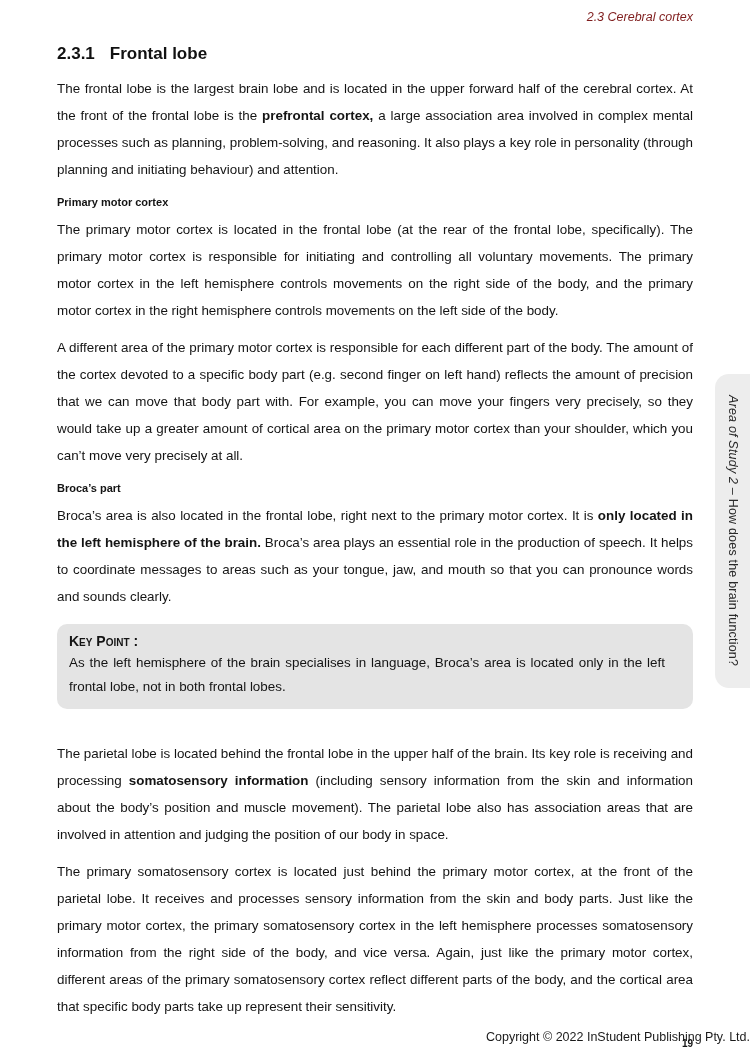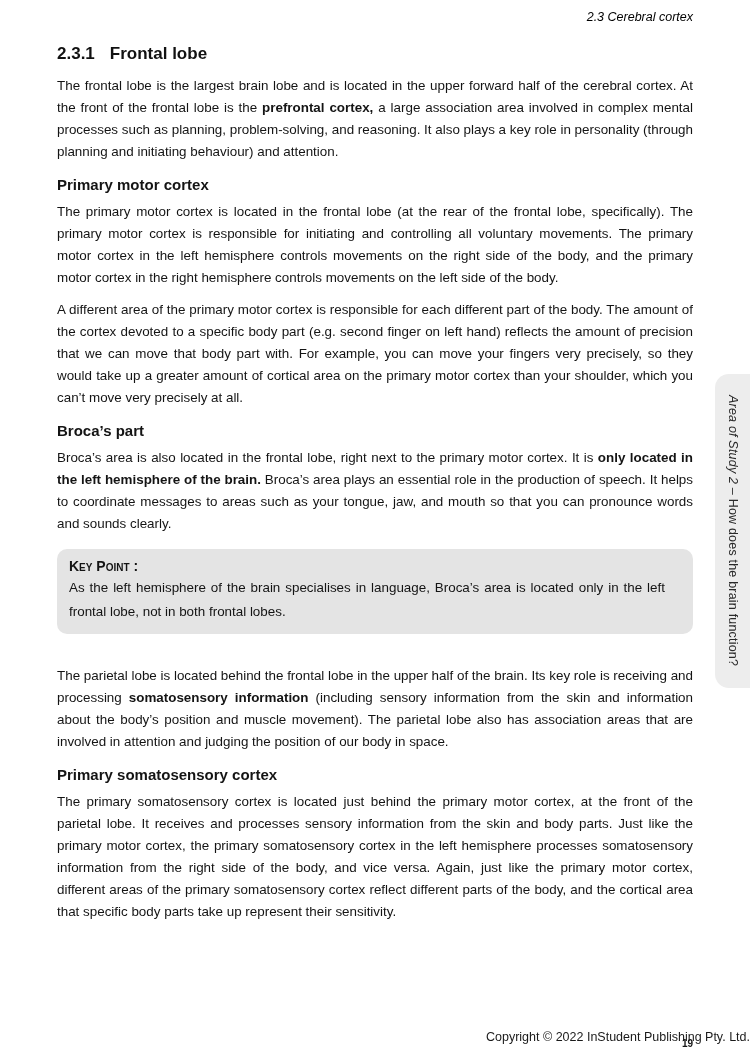--- a/index.html
+++ b/index.html
@@ -17,44 +17,44 @@
     overflow: hidden;
     font-family: "Liberation Sans", sans-serif;
     color: var(--text);
   }
   .running-header {
     position: absolute;
     top: 10px;
     right: 57px;
     font-style: italic;
     font-size: 12.5px;
-    color: #000000;
+    color: #7f1d1d;
   }
   .content {
     position: absolute;
     left: 57px;
     top: 44px;
     width: 636px;
   }
   h2.section-heading {
     font-size: 17px;
     font-weight: bold;
     margin: 0 0 11px 0;
     color: #111;
   }
   h2.section-heading .sec-num { margin-right: 15px; }
   .content p {
     font-size: 13.4px;
-    line-height: 22px;
+    line-height: 27px;
     text-align: justify;
     margin: 0 0 10px 0;
   }
   .content p strong { font-weight: bold; }
   h3.sub-heading {
-    font-size: 15px;
+    font-size: 11px;
     font-weight: bold;
     margin: 13px 0 8px 0;
   }
   .key-point {
     background: var(--key-point-bg);
     border-radius: 10px;
     padding: 8px 28px 10px 12px;
     margin-top: 14px;
   }
   .key-point .kp-label {
@@ -134,21 +134,20 @@
 
     <div class="key-point">
       <div class="kp-label">Key Point :</div>
       <div class="kp-text">As the left hemisphere of the brain specialises in language, Broca’s area is located only in the left frontal lobe, not in both frontal lobes.</div>
     </div>
   </section>
 
   <section class="second">
     <p><span>The parietal lobe is located behind the frontal lobe in the upper half of the brain.  Its key role is receiving and processing </span><strong>somatosensory information</strong><span> (including sensory information from the skin and information about the body’s position and muscle movement).  The parietal lobe also has association areas that are involved in attention and judging the position of our body in space.</span></p>
 
-    <h3 class="sub-heading">Primary somatosensory cortex</h3>
     <p><span>The primary somatosensory cortex is located just behind the primary motor cortex, at the front of the parietal lobe.  It receives and processes sensory information from the skin and body parts.  Just like the primary motor cortex, the primary somatosensory cortex in the left hemisphere processes somatosensory information from the right side of the body, and vice versa.  Again, just like the primary motor cortex, different areas of the primary somatosensory cortex reflect different parts of the body, and the cortical area that specific body parts take up represent their sensitivity.</span></p>
   </section>
 
 </main>
 
 <aside class="side-tab">
   <span class="tab-text"><span class="tab-italic">Area of Study 2</span><span> – How does the brain function?</span></span>
 </aside>
 
 <footer class="page-footer">

